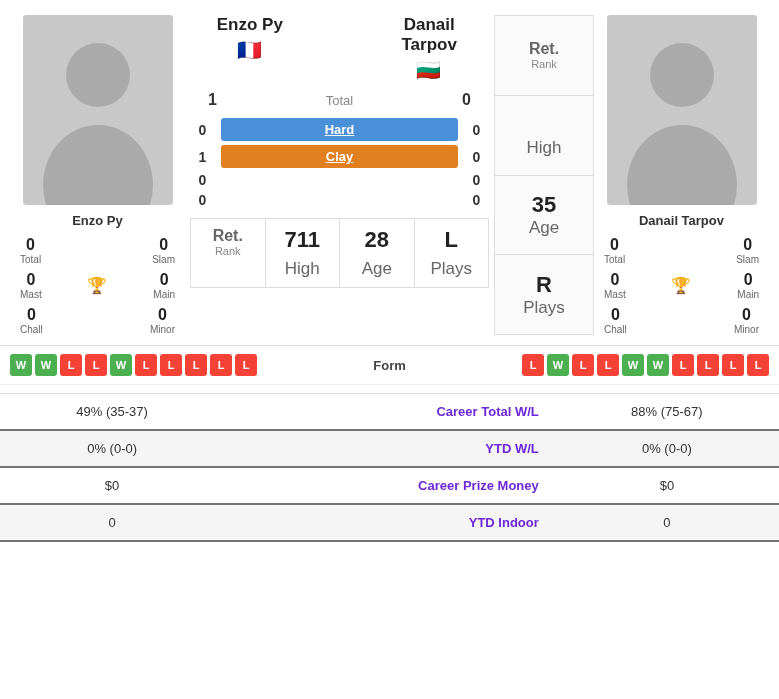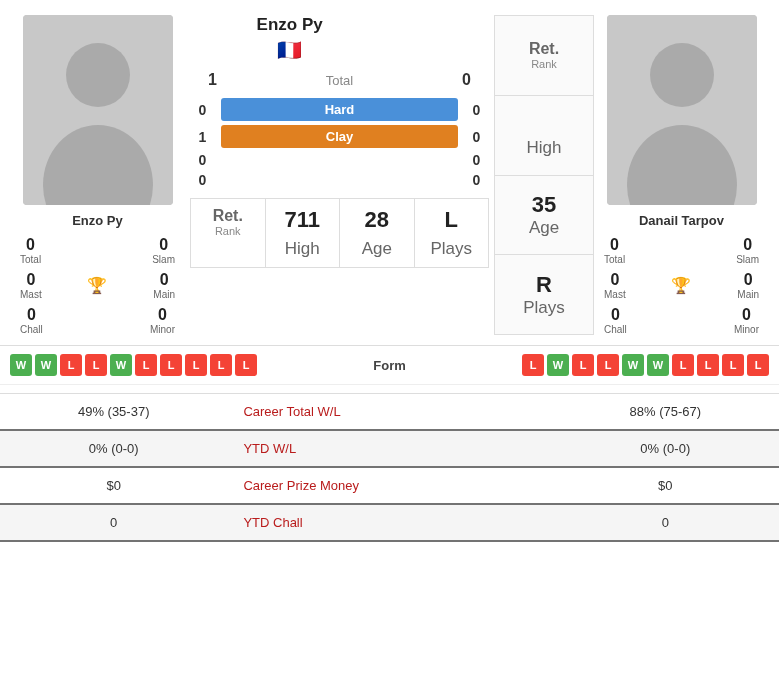--- a/index.html
+++ b/index.html
@@ -144,20 +144,21 @@
     }
 
     .surface-btn {
       flex: 1;
       text-align: center;
       padding: 4px 0;
       border-radius: 3px;
       color: #fff;
       font-size: 13px;
       font-weight: bold;
+      text-decoration: underline;
     }
 
     .surface-hard { background: #4a90d9; }
     .surface-clay { background: #e08020; }
     .surface-indoor { background: #5b8dd9; }
     .surface-grass { background: #4caf50; }
 
     .middle-detail-cols {
       display: flex;
       flex-direction: row;
@@ -278,23 +279,23 @@
     }
 
     .stats-table td {
       padding: 10px 16px;
       text-align: center;
       font-size: 13px;
       color: #333;
     }
 
     .stats-table td.center-label {
-      font-weight: normal;
-      color: #b91c1c;
-      text-align: left;
+      font-weight: bold;
+      color: #6d28d9;
+      text-align: right;
     }
 
     
     .form-section {
       display: flex;
       flex-direction: row;
       align-items: center;
       padding: 8px 10px;
       border-top: 1px solid #ddd;
       border-bottom: 1px solid #eee;
@@ -395,20 +396,25 @@
     </div>
 
     <div class="middle-stats">
 
       <div class="player-header">
         <div class="player-header-left">
           <div class="player-title">Enzo Py</div>
           <div class="flag">🇫🇷</div>
         </div>
         <div style="flex:0.5"></div>
+        <div class="player-header-right">
+          <div class="player-title" style="white-space:pre-line">Danail
+Tarpov</div>
+          <div class="flag">🇧🇬</div>
+        </div>
       </div>
 
       <div class="total-row">
         <span class="total-score">1</span>
         <span class="total-label">Total</span>
         <span class="total-score">0</span>
       </div>
 
       <div class="surface-rows">
         <div class="surface-row">
@@ -562,19 +568,19 @@
       <td class="center-label">YTD W/L</td>
       <td>0% (0-0)</td>
     </tr>
     <tr>
       <td>$0</td>
       <td class="center-label">Career Prize Money</td>
       <td>$0</td>
     </tr>
     <tr>
       <td>0</td>
-      <td class="center-label">YTD Chall</td>
+      <td class="center-label">YTD Indoor</td>
       <td>0</td>
     </tr>
   </tbody>
     </table>
 
 </div>
 
 </body></html>

